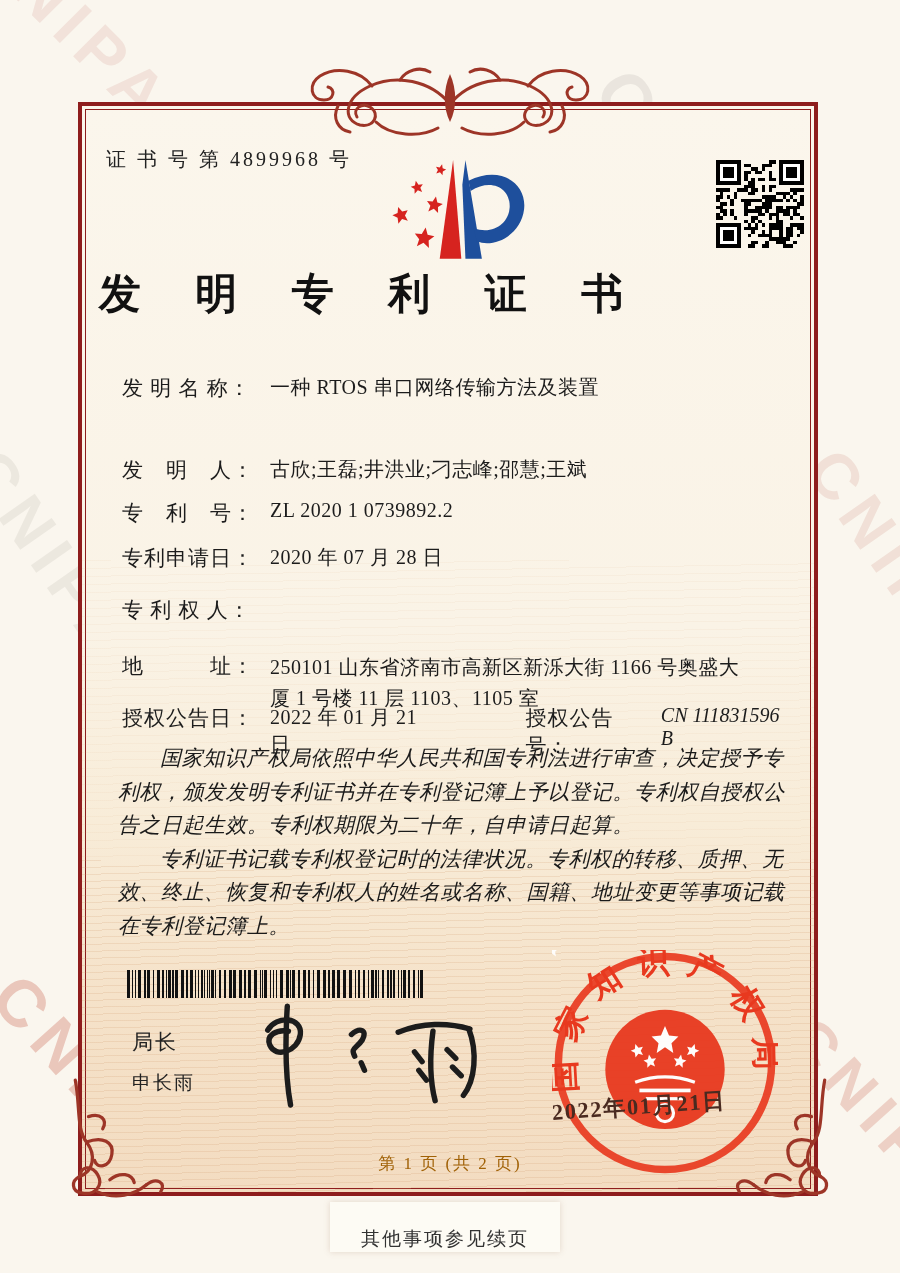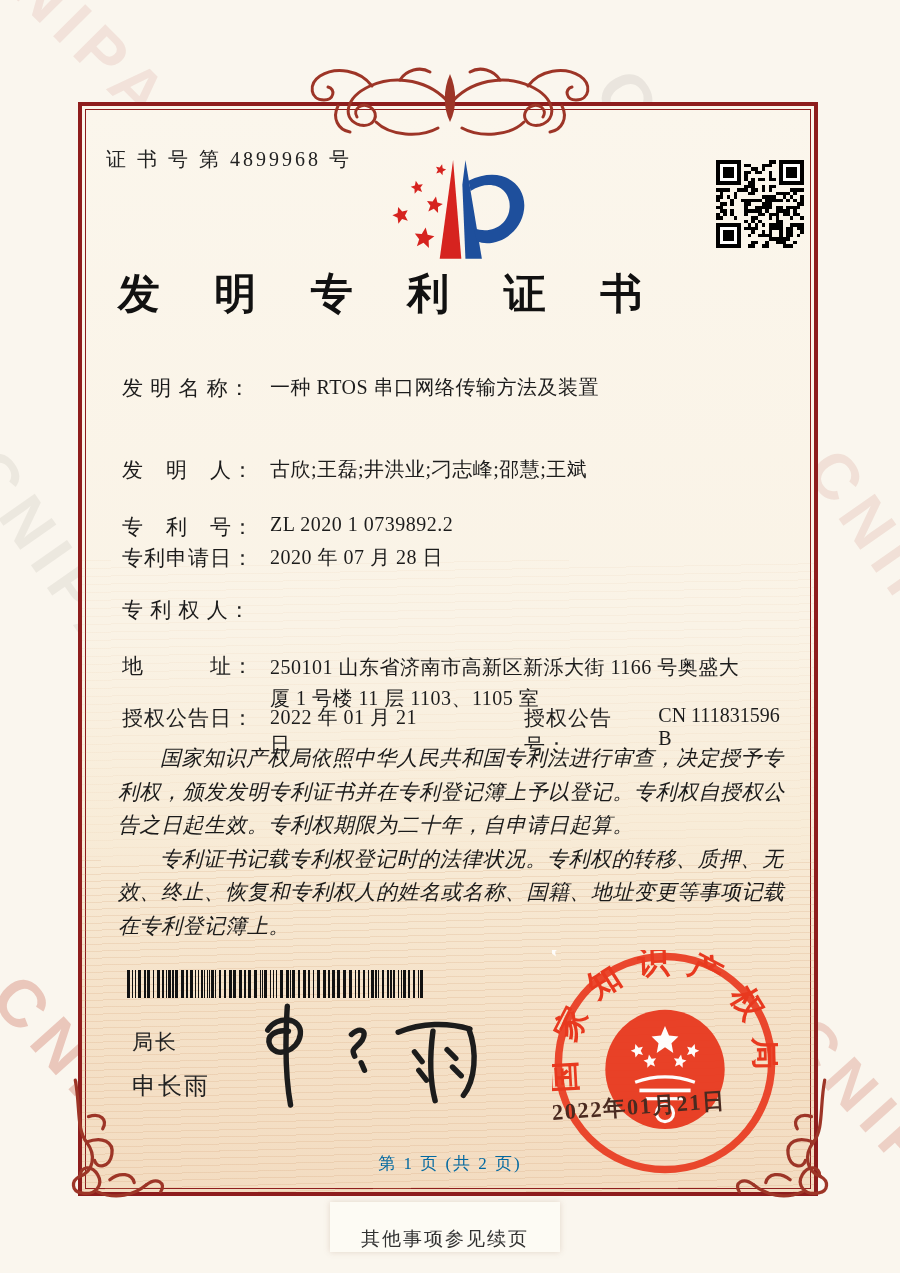--- a/index.html
+++ b/index.html
@@ -25,48 +25,48 @@
   .wm4{left:770px;top:520px;font-size:64px;color:rgba(205,140,125,.20);transform:rotate(55deg);}
   .wm5{left:-36px;top:1040px;font-size:66px;color:rgba(198,90,70,.30);transform:rotate(48deg);}
   .wm6{left:440px;top:880px;font-size:62px;color:rgba(214,166,140,.25);transform:rotate(40deg);}
   .wm7{left:760px;top:1080px;font-size:62px;color:rgba(198,95,75,.25);transform:rotate(48deg);}
 
   
   .cert-no{position:absolute;left:106px;top:146px;font-size:20px;letter-spacing:3px;color:#222;}
   .logo{position:absolute;left:372px;top:156px;width:156px;height:108px;}
   .qr{position:absolute;left:716px;top:160px;width:88px;height:88px;}
   .title{position:absolute;left:0;top:266px;width:722px;text-align:center;
-         font-size:42px;font-weight:bold;letter-spacing:22px;color:#111;text-indent:22px;padding-left:19px;}
+         font-size:42px;font-weight:bold;letter-spacing:22px;color:#111;text-indent:22px;}
 
   
   .row{position:absolute;left:122px;display:flex;font-size:21px;color:#1c1c1c;}
   .row .lab{width:132px;flex:0 0 132px;letter-spacing:1px;}
   .row .val{margin-left:16px;font-size:20px;letter-spacing:.5px;}
-  .r1{top:374px;justify-content:center;} .r2{top:456px;} .r3{top:513px;} .r4{top:544px;} .r5{top:596px;}
+  .r1{top:374px;justify-content:center;} .r2{top:456px;} .r3{top:499px;} .r4{top:544px;} .r5{top:596px;}
   .r6{top:652px;} .r6 .val{width:470px;line-height:1.55;}
   .rg{top:704px;width:672px;}
   .rg .lab2{margin-left:86px;letter-spacing:1px;}
-  .rg .val2{margin-left:6px;font-size:20px;}
+  .rg .val2{margin-left:6px;font-size:20px;font-style:italic;}
 
   
   .paras{position:absolute;left:118px;top:742px;width:672px;font-size:21px;line-height:1.6;
          color:#1a1a1a;letter-spacing:.5px;}
   .paras p{margin:0;text-indent:2em;font-style:italic;}
 
   
   .barcode{position:absolute;left:127px;top:970px;width:298px;height:28px;}
   .signer-title{position:absolute;left:132px;top:1028px;font-size:21px;color:#222;letter-spacing:2px;}
-  .signer-name{position:absolute;left:132px;top:1070px;font-size:24px;color:#222;letter-spacing:2px;}
+  .signer-name{position:absolute;left:132px;top:1070px;font-size:19px;color:#222;letter-spacing:2px;}
   .sig{position:absolute;left:246px;top:998px;width:250px;height:112px;}
 
   
   .seal{position:absolute;left:552px;top:950px;width:226px;height:226px;}
 
   
-  .page-ind{position:absolute;left:0;top:1152px;width:900px;text-align:center;font-size:17px;color:#0369a1;letter-spacing:2px;}
+  .page-ind{position:absolute;left:0;top:1152px;width:900px;text-align:center;font-size:17px;color:#a16207;letter-spacing:2px;}
   .note-box{position:absolute;left:330px;top:1202px;width:230px;height:50px;background:#fdfbf4;
             box-shadow:0 0 6px rgba(160,120,90,.25);display:flex;align-items:flex-end;justify-content:center;
             font-size:19px;color:#333;letter-spacing:2px;}
 
   
   .orn-top{position:absolute;left:280px;top:58px;width:340px;height:104px;}
   .orn-bl{position:absolute;left:62px;top:1078px;width:116px;height:122px;}
   .orn-br{position:absolute;left:722px;top:1078px;width:116px;height:122px;transform:scaleX(-1);}
 </style>
 </head>

